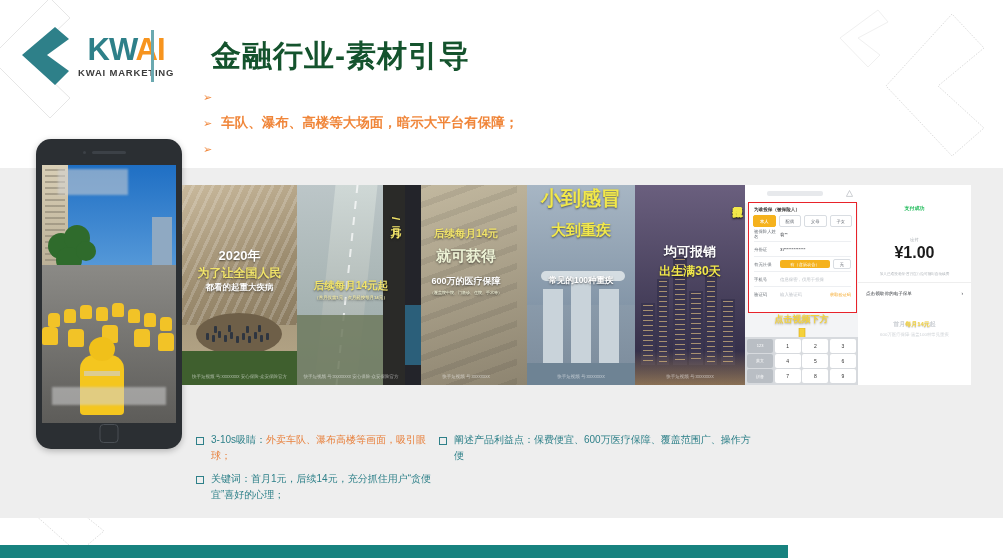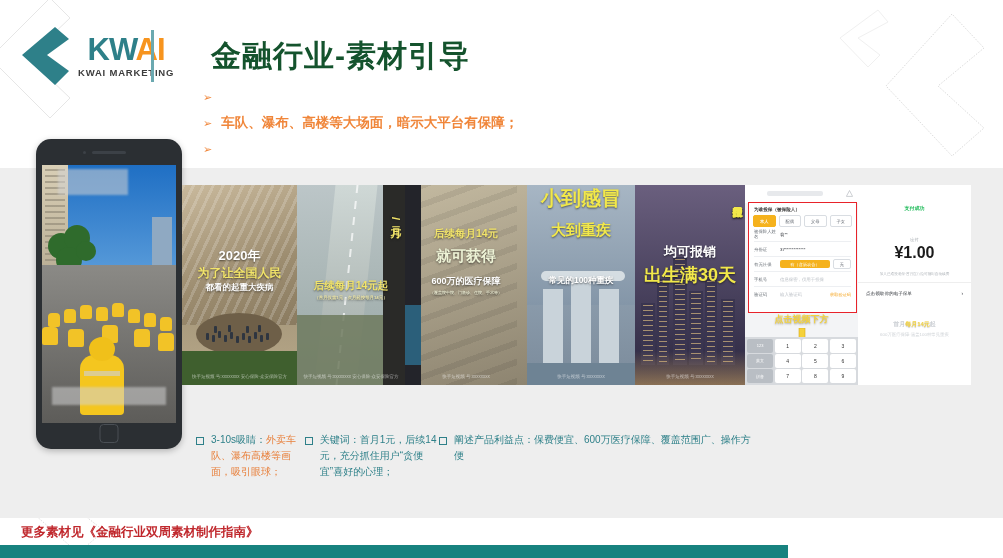--- a/index.html
+++ b/index.html
@@ -145,21 +145,21 @@
   .pay-amt{text-align:center;color:#1a1a1a;font-size:16px;font-weight:bold;margin-top:2px;}
   .pay-note{display:flex;align-items:center;justify-content:center;gap:4px;margin-top:10px;
     font-size:3.6px;color:#b0b5ba;border-bottom:.5px solid #eee;padding-bottom:6px;}
   .pay-row{display:flex;align-items:center;justify-content:space-between;padding:8px 8px 0;font-size:4.6px;color:#2b2f35;}
   .pay-foot{text-align:center;margin-top:24px;font-size:6px;color:#c9cdd2;font-weight:bold;}
   .pay-foot .hl{color:#f3d13c;text-shadow:0 1px 1px rgba(0,0,0,.25);}
   .pay-foot2{text-align:center;margin-top:3px;font-size:4.4px;color:#ced2d6;}
 
   
   .bcols{position:absolute;left:196px;top:432px;width:790px;display:flex;}
-  .bcol{display:flex;flex-direction:row;}
+  .bcol{display:flex;flex-direction:column;}
   .bcol.c1{width:243px;}
   .bcol.c2{width:320px;}
   .bcol.c3{width:227px;}
   .bitem{display:flex;align-items:flex-start;margin-bottom:7px;}
   .sq{width:6px;height:6px;border:1.4px solid #2e8089;margin:4.5px 7px 0 0;flex:none;}
   .btxt2{font-size:10px;line-height:16px;color:#2e8089;}
   .btxt2 .or{color:#e8803c;}
 
   
   .foot-note{position:absolute;left:21px;top:524px;font-size:12.5px;font-weight:bold;color:#c0282d;white-space:nowrap;}
@@ -327,21 +327,21 @@
     <div class="thumb t5">
       <div class="bl" style="left:6px;height:62px;"></div>
       <div class="bl" style="left:22px;height:86px;width:12px;"></div>
       <div class="bl" style="left:38px;height:108px;"></div>
       <div class="bl" style="left:54px;height:74px;"></div>
       <div class="bl" style="left:70px;height:96px;width:12px;"></div>
       <div class="bl" style="left:86px;height:66px;"></div>
       <div class="glow"></div>
       <div class="sidetxt" style="right:1px;top:14px;font-size:10px;color:#f2e84a;">住院医疗费用</div>
       <div class="tcap" style="top:58px;font-size:13px;color:#ffffff;">均可报销</div>
-      <div class="tcap" style="top:78px;font-size:18px;color:#f2e84a;">出生满30天</div>
+      <div class="tcap" style="top:78px;font-size:12px;color:#f2e84a;">出生满30天</div>
       <div class="wm">快手短视频 号:xxxxxxxx</div>
     </div>
 
     <div class="thumb t6">
       <div class="form-top">
         <div class="ph"></div>
         <svg style="position:absolute;right:5px;top:5px;" width="7" height="7" viewBox="0 0 7 7">
           <path d="M3.5 0.5 L6.6 6.4 L0.4 6.4 Z" fill="none" stroke="#b8bcc2" stroke-width=".7"></path>
         </svg>
       </div>
@@ -427,16 +427,15 @@
       </div>
     </div>
     <div class="bcol c2">
       <div class="bitem">
         <span class="sq"></span>
         <span class="btxt2">阐述产品利益点：保费便宜、600万医疗保障、覆盖范围广、操作方便</span>
       </div>
     </div>
   </div>
 
-  <div class="foot-note">更多素材见《金融行业双周素材制作指南》</div>
   <div class="foot-bar"></div>
 
 </div>
 
 </body></html>

